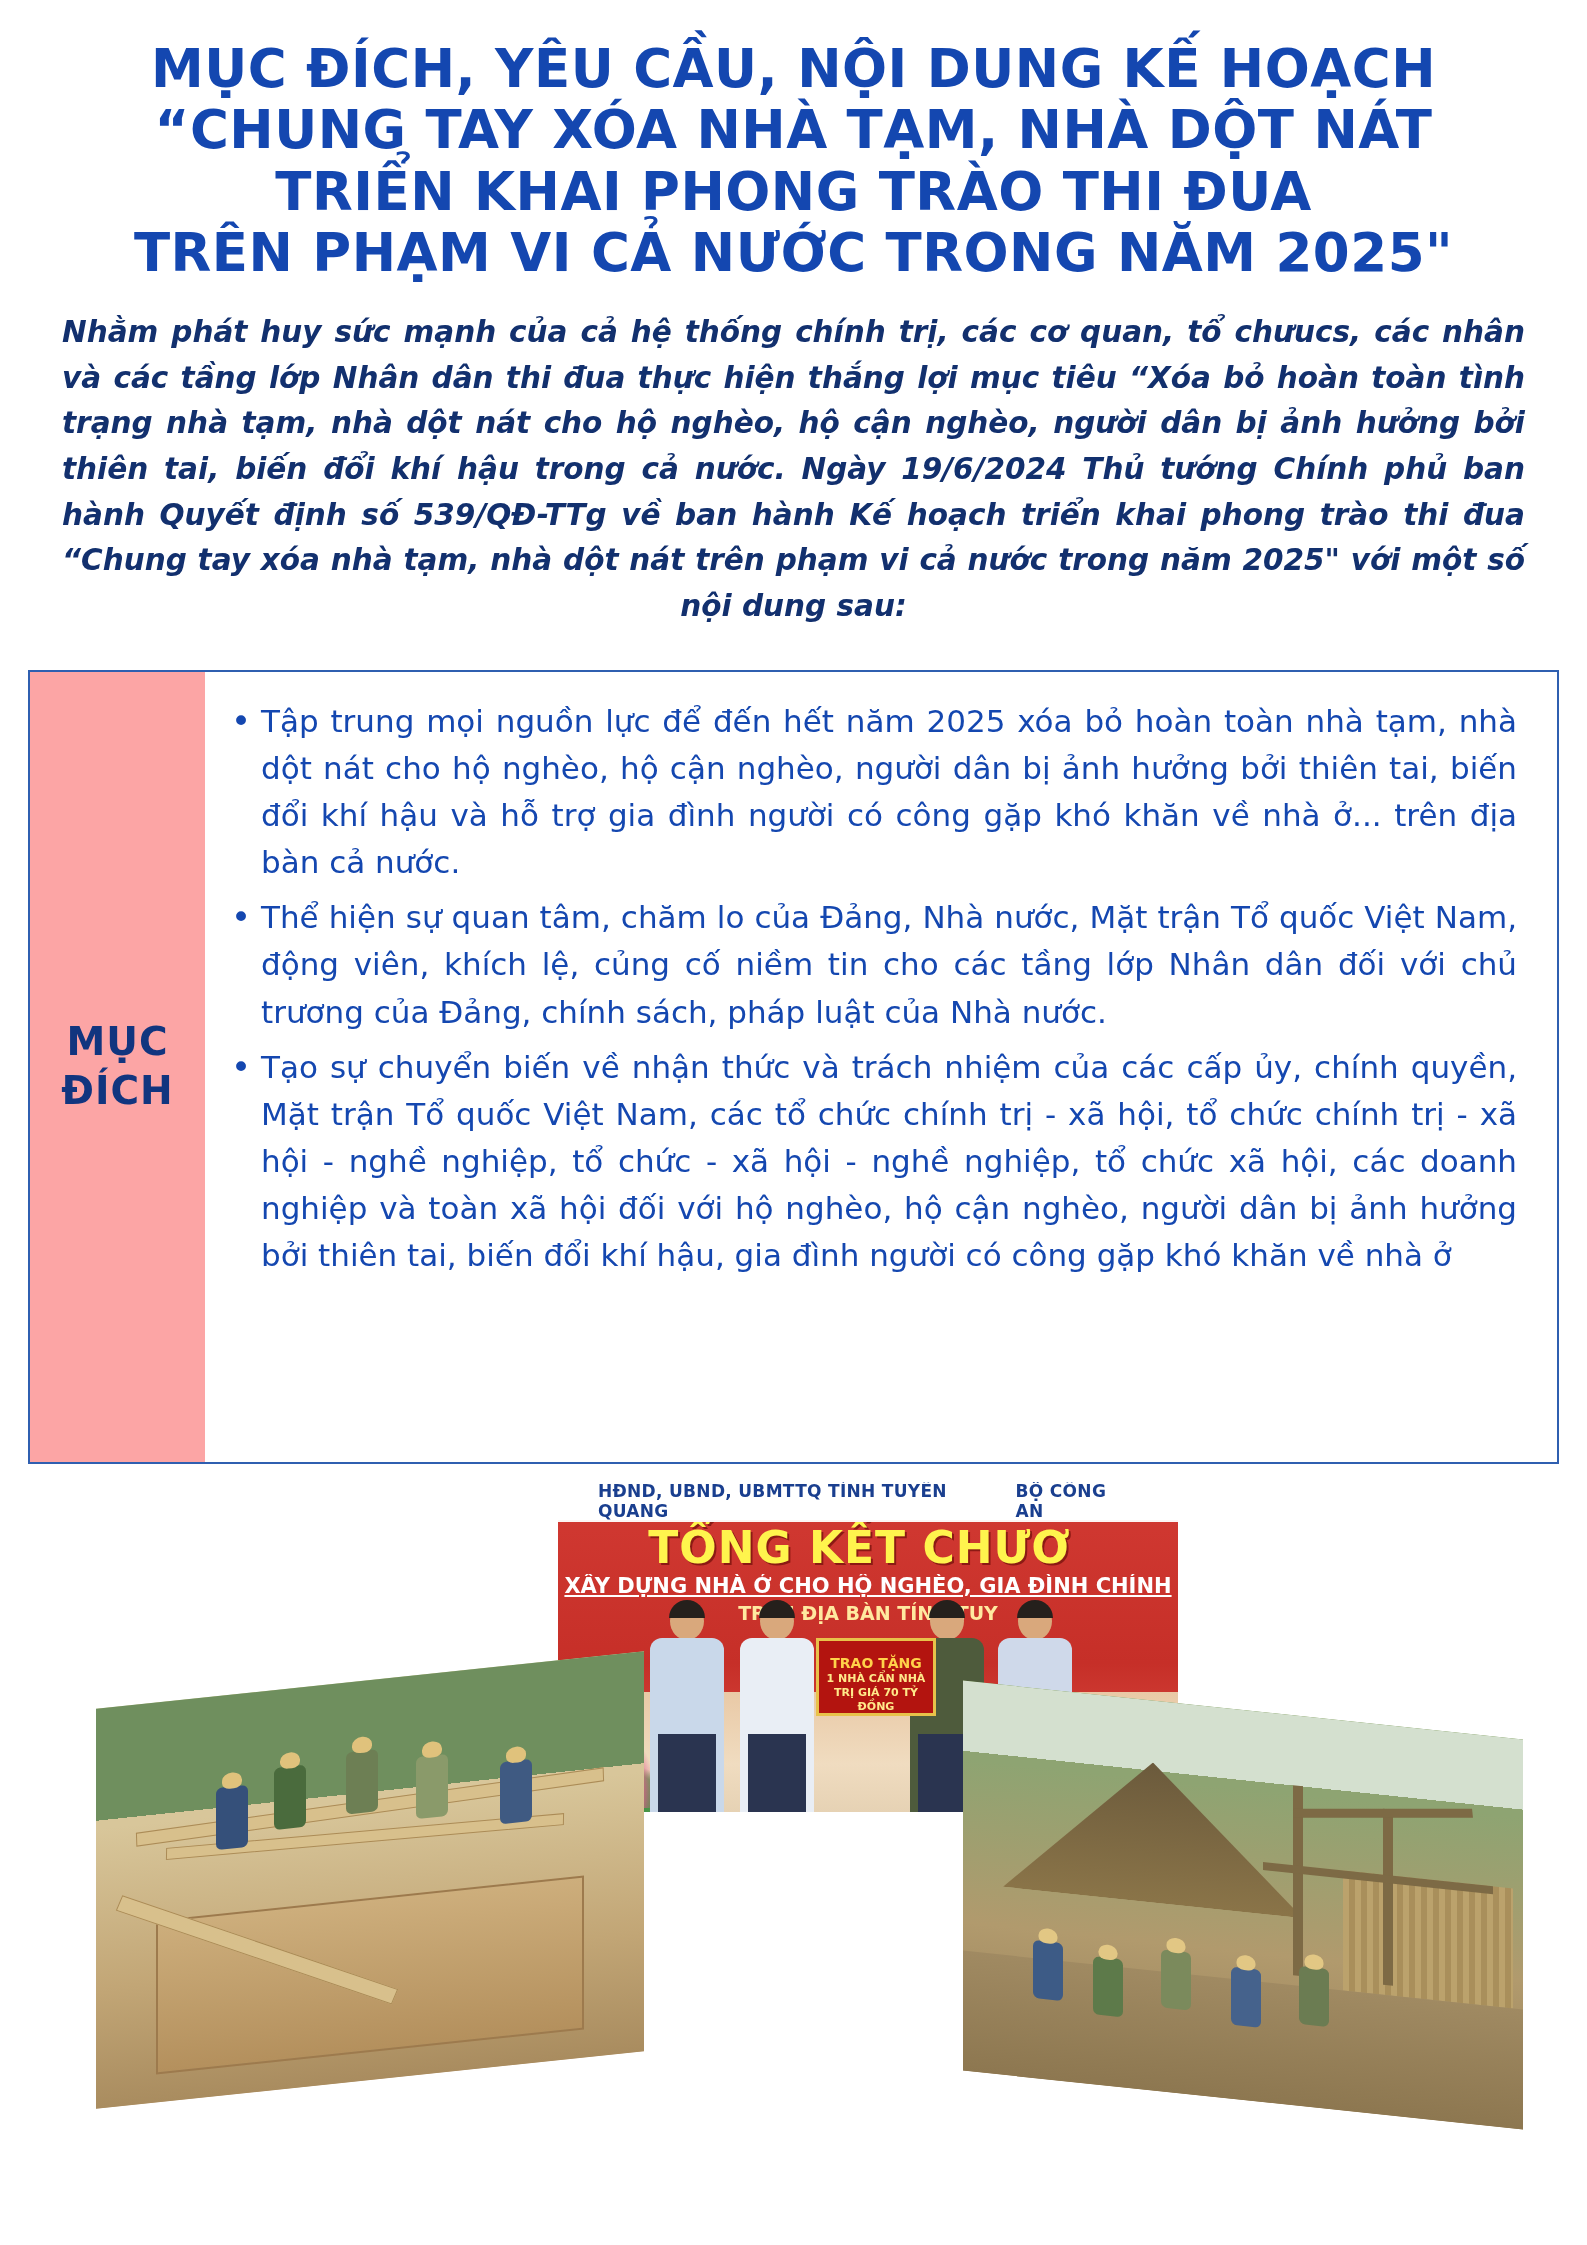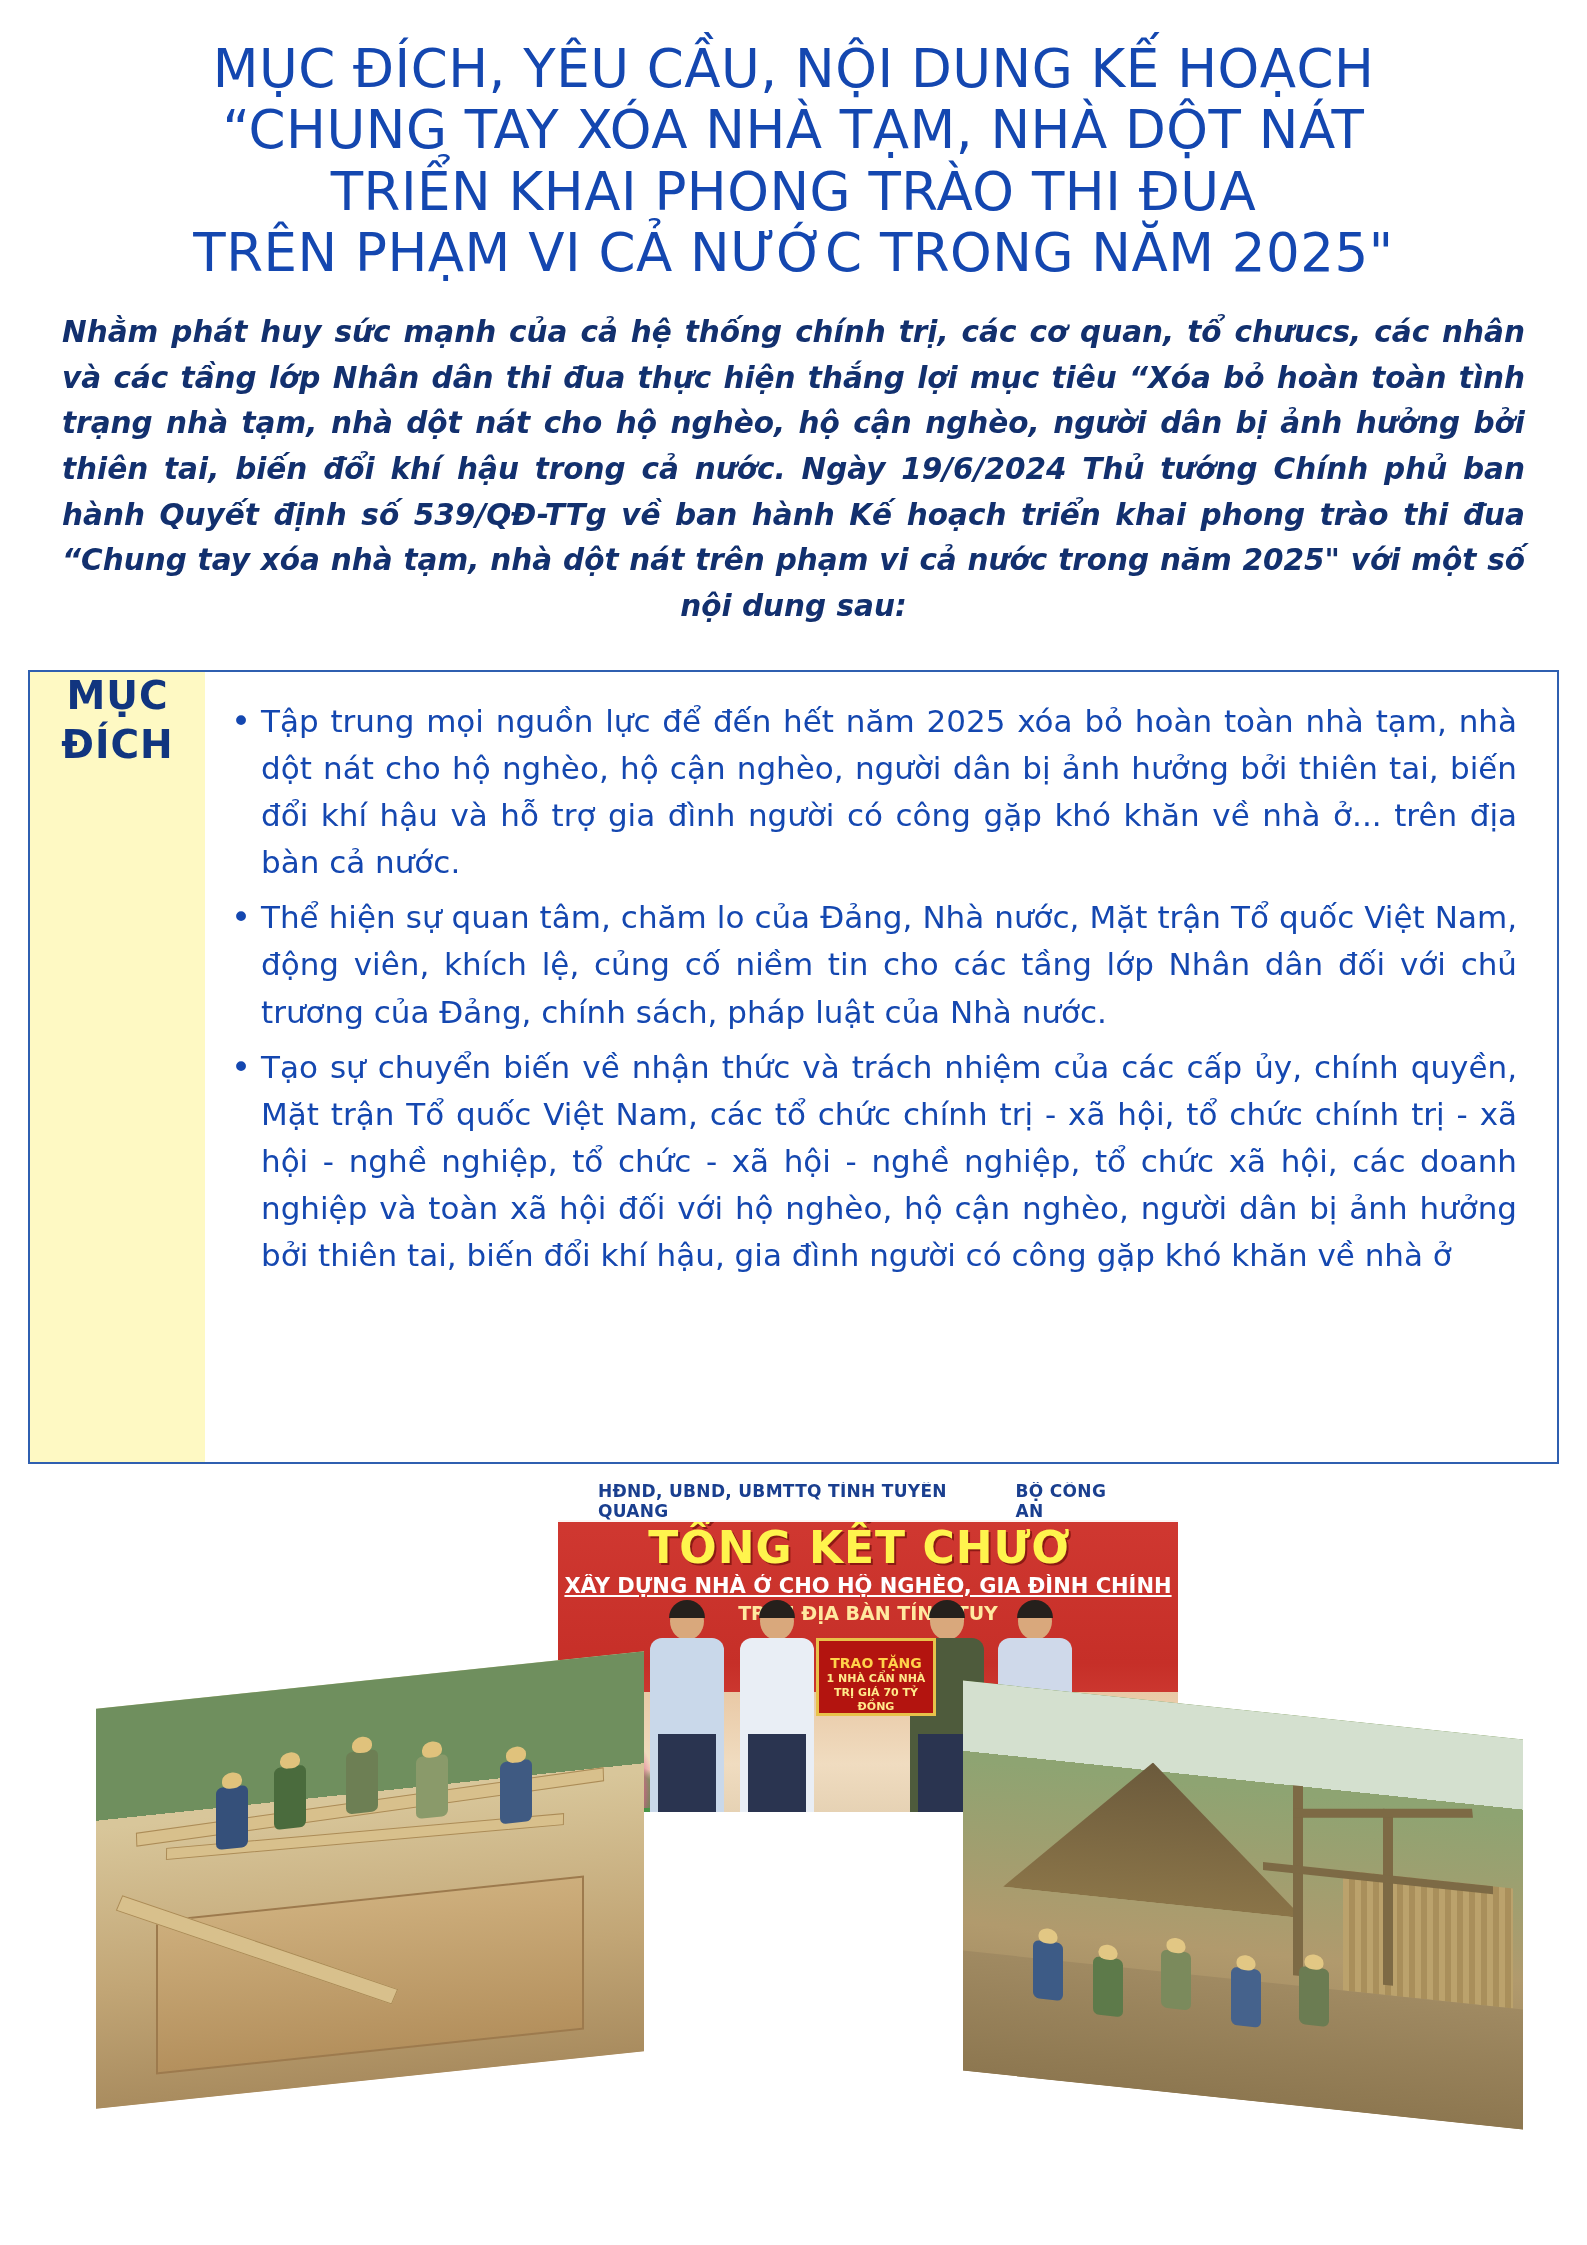--- a/index.html
+++ b/index.html
@@ -23,21 +23,21 @@
     box-sizing: border-box;
   }
 
   
   .title-block {
     padding: 38px 48px 0 48px;
     text-align: center;
   }
   .title-line {
     font-family: "DejaVu Sans", "Liberation Sans", sans-serif;
-    font-weight: 400;
+    font-weight: 700;
     font-size: 53px;
     line-height: 1.16;
     letter-spacing: 0.5px;
     color: #1447b0;
     text-transform: uppercase;
     white-space: nowrap;
   }
 
   
   .intro {
@@ -56,23 +56,23 @@
   .content-box {
     margin: 40px 28px 0 28px;
     display: flex;
     border: 2px solid #2f5fb0;
     background: #ffffff;
     min-height: 790px;
   }
   .box-label {
     width: 175px;
     flex: 0 0 175px;
-    background: #fef9c3;
+    background: #fca5a5;
     display: flex;
-    align-items: flex-start;
+    align-items: center;
     justify-content: center;
     text-align: center;
   }
   .box-label-text {
     font-weight: 900;
     font-size: 39px;
     line-height: 1.25;
     color: #11357f;
     letter-spacing: 1px;
     text-transform: uppercase;

